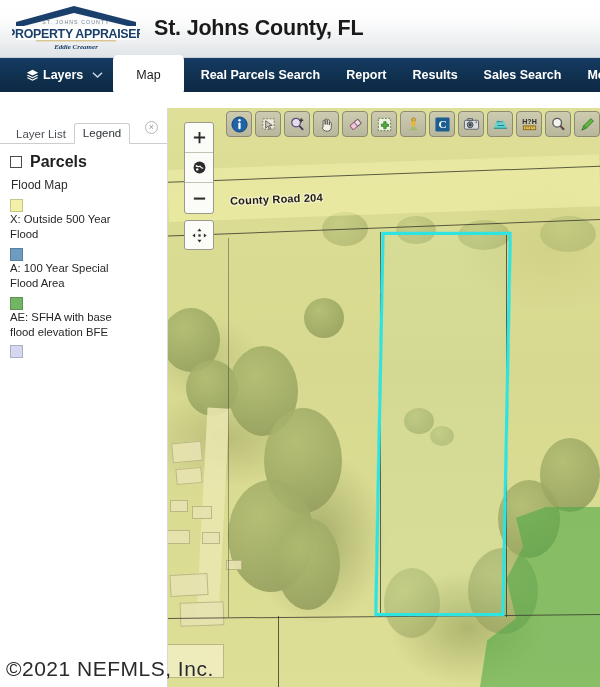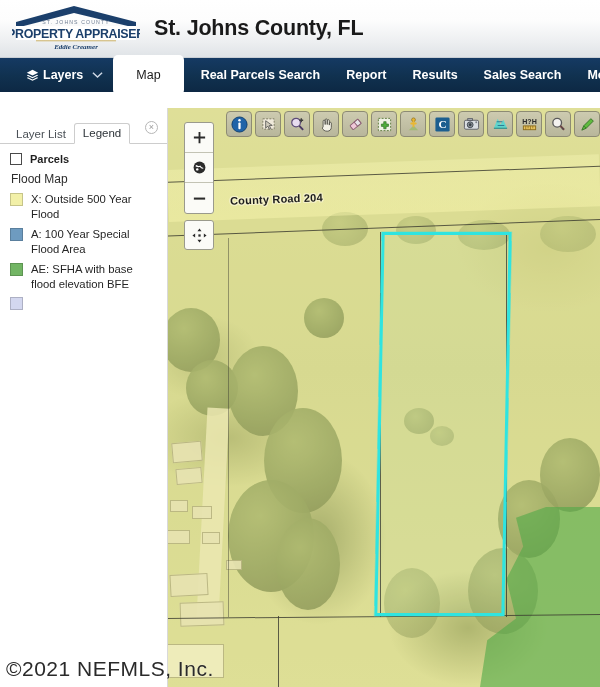--- a/index.html
+++ b/index.html
@@ -78,26 +78,26 @@
     cursor: pointer; background: #fff;
   }
   .legend-body { padding: 9px 8px 0 10px; }
   .legend-parcels {
     display: flex; align-items: center; margin-bottom: 7px;
   }
   .chk {
     width: 12px; height: 12px; border: 1.4px solid #4a4a4a; background: #fff;
     margin-right: 8px; flex: 0 0 auto;
   }
-  .legend-parcels span { font-size: 11px; font-weight: 700; color: #1f1f1f; }
+  .legend-parcels span { font-size: 16px; font-weight: 700; color: #1f1f1f; }
   .legend-head {
     font-size: 12px; color: #2c2c2c; margin: 2px 0 6px 1px;
   }
   .legend-item {
-    display: flex; align-items: flex-start; margin-bottom: 5px;
+    display: flex; align-items: flex-start; margin-bottom: 5px; flex-direction: column;
   }
   .sw {
     width: 13px; height: 13px; margin-right: 8px; margin-top: 1px;
     border: 1px solid rgba(0,0,0,0.18); flex: 0 0 auto;
   }
   .legend-item .lbl {
     font-size: 11.3px; color: #262626; line-height: 1.32; max-width: 126px;
   }
 
   

